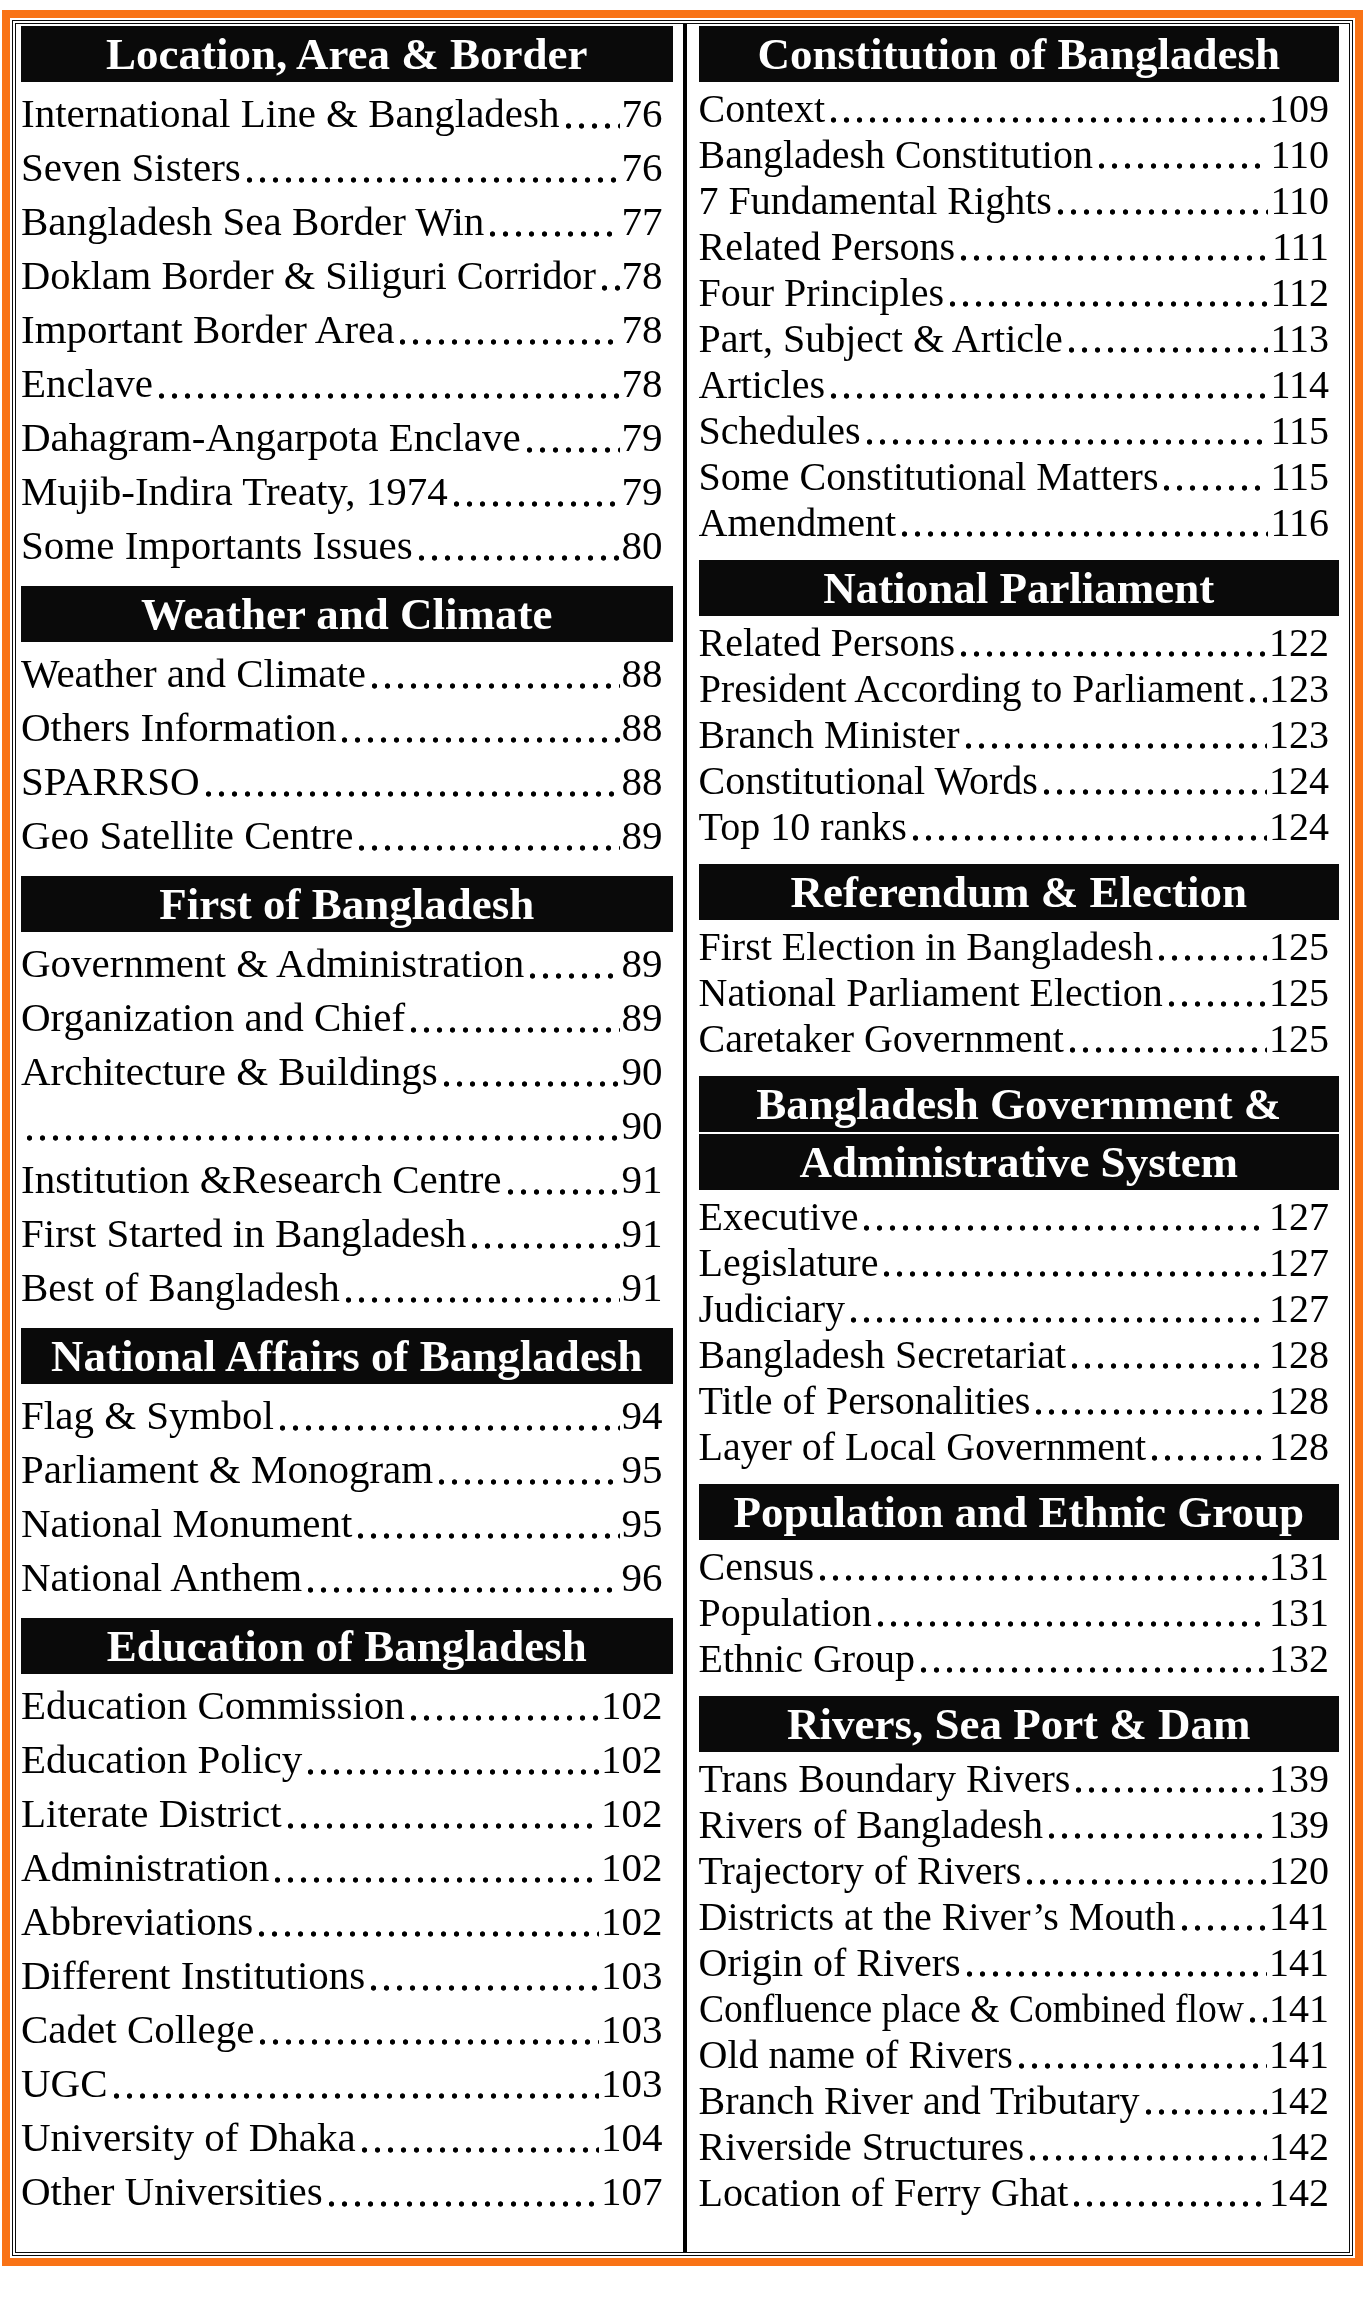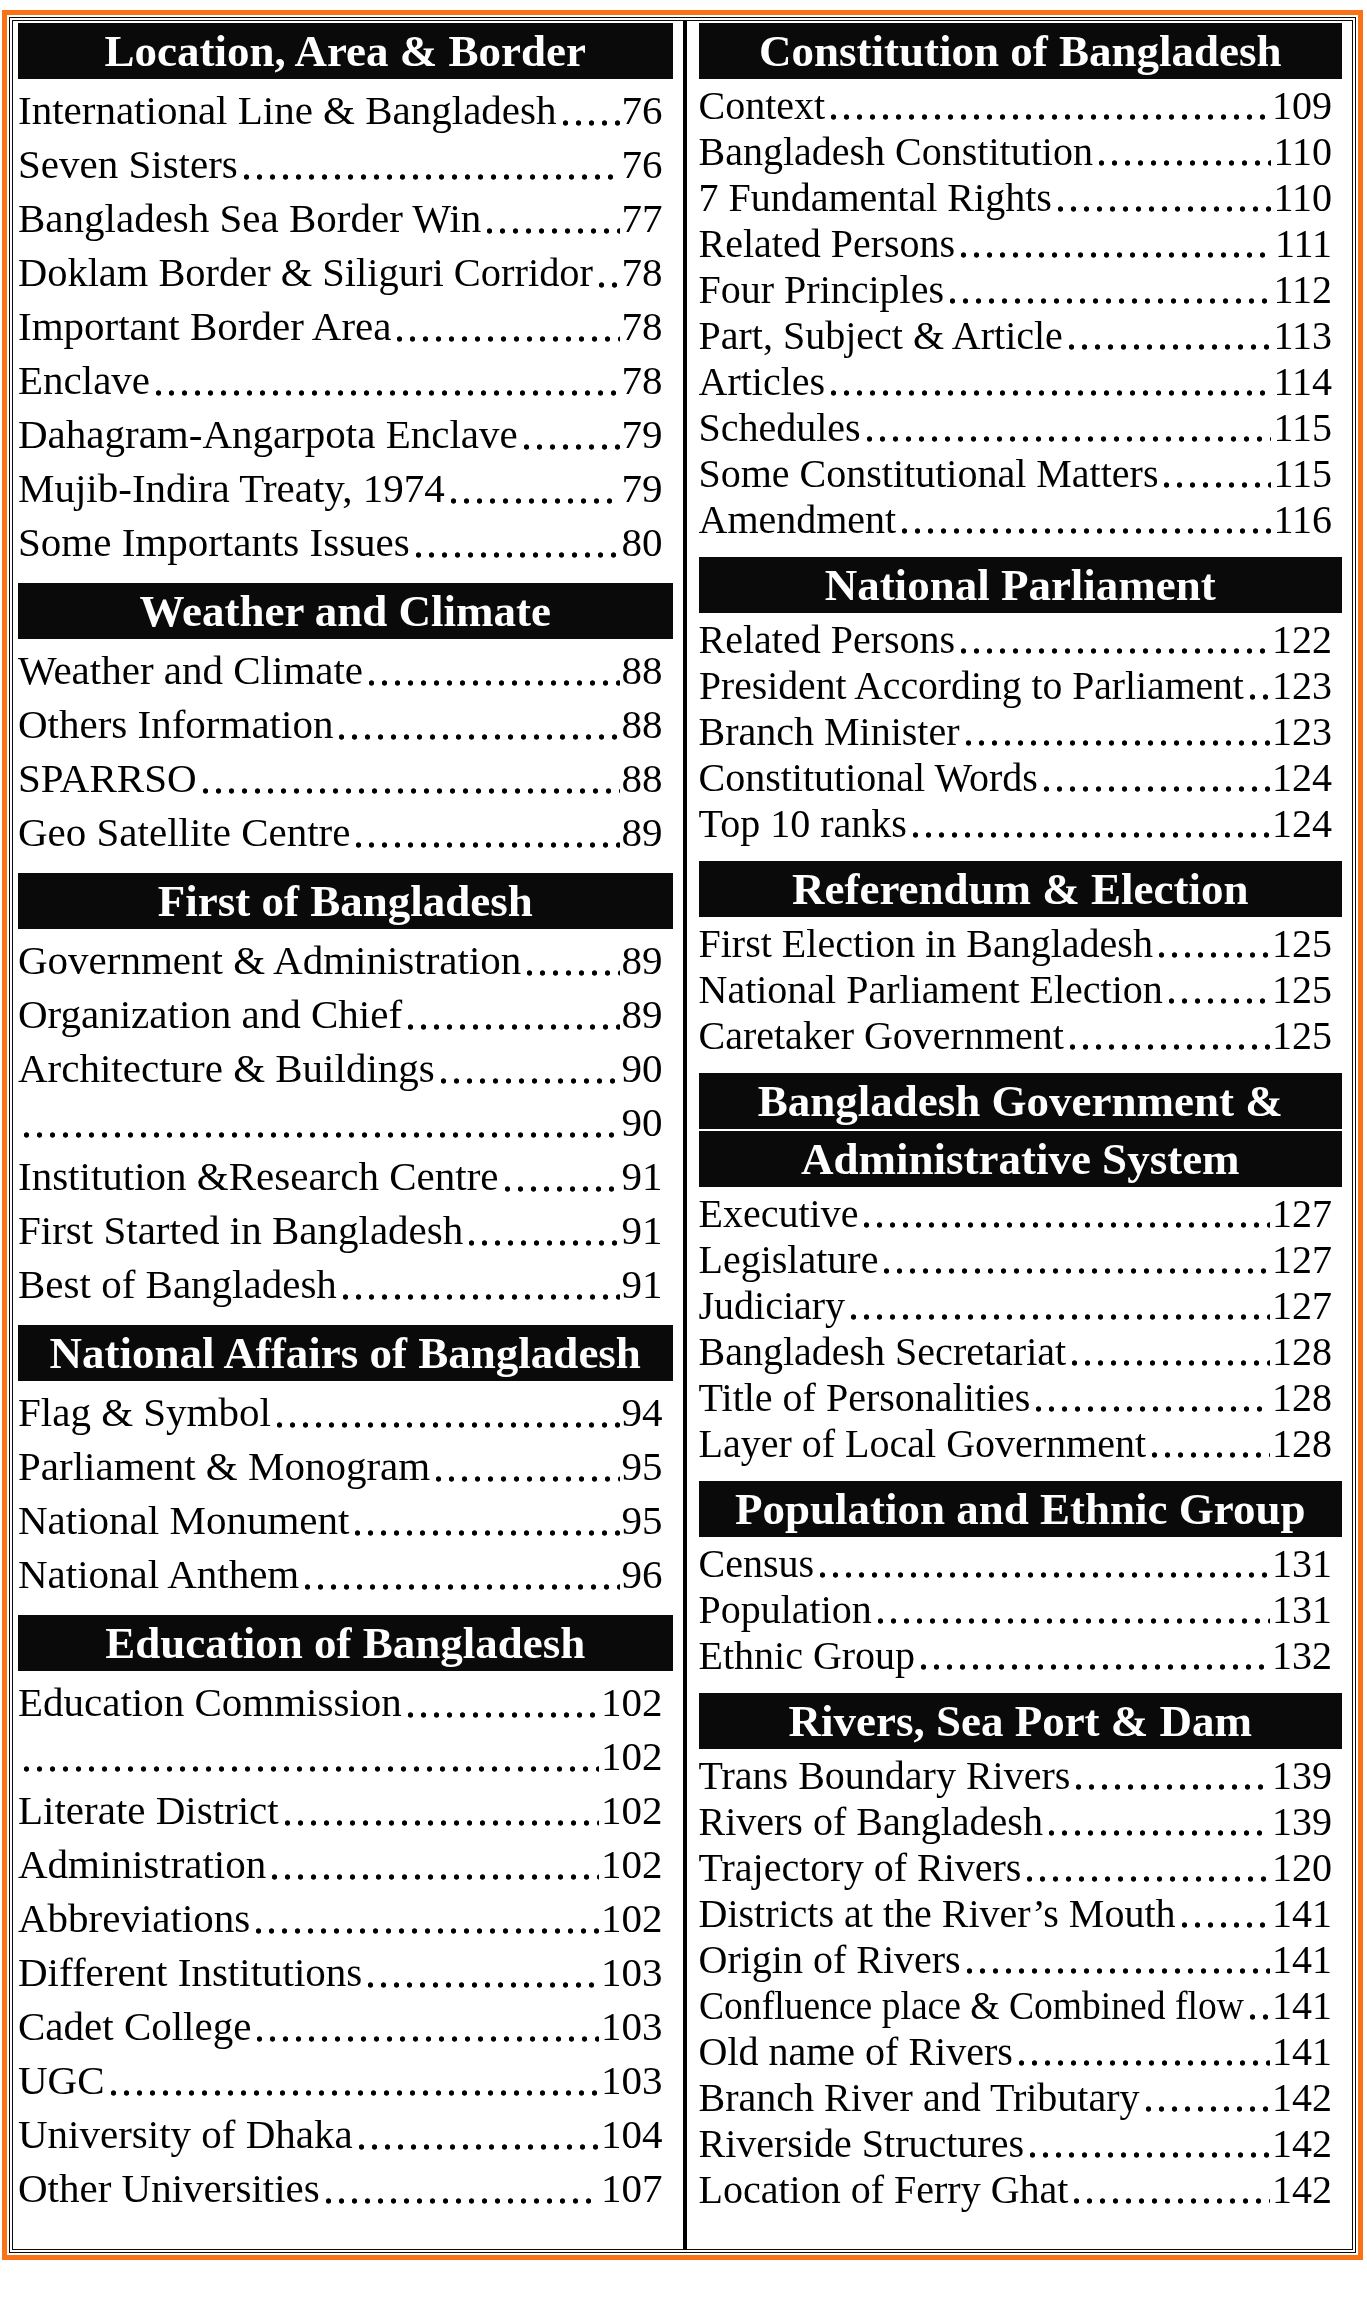--- a/index.html
+++ b/index.html
@@ -7,21 +7,21 @@
     margin: 0; padding: 0;
     background: #ffffff;
     width: 1367px; height: 2312px;
     font-family: "Liberation Serif", "DejaVu Serif", serif;
     color: #000;
     overflow: hidden;
   }
   
   .page-frame {
     margin: 10px 4px 54px 2px;
-    border: 5px solid #f97316;
+    border: 8px solid #f97316;
     padding: 2px;
   }
   .page-frame-mid {
     border: 1px solid #0a0a0a;
     padding: 2px;
   }
   .page-frame-inner {
     border: 1px solid #0a0a0a;
   }
   
@@ -292,20 +292,21 @@
   </div>
 </div>
     <div class="entries">
   <div class="entry">
     <span class="entry-title">Education Commission</span>
     <span class="dots"></span>
     <span class="entry-page">102</span>
   </div>
 
   <div class="entry">
+    <span class="entry-title">Education Policy</span>
     <span class="dots"></span>
     <span class="entry-page">102</span>
   </div>
 
   <div class="entry">
     <span class="entry-title">Literate District</span>
     <span class="dots"></span>
     <span class="entry-page">102</span>
   </div>
 

